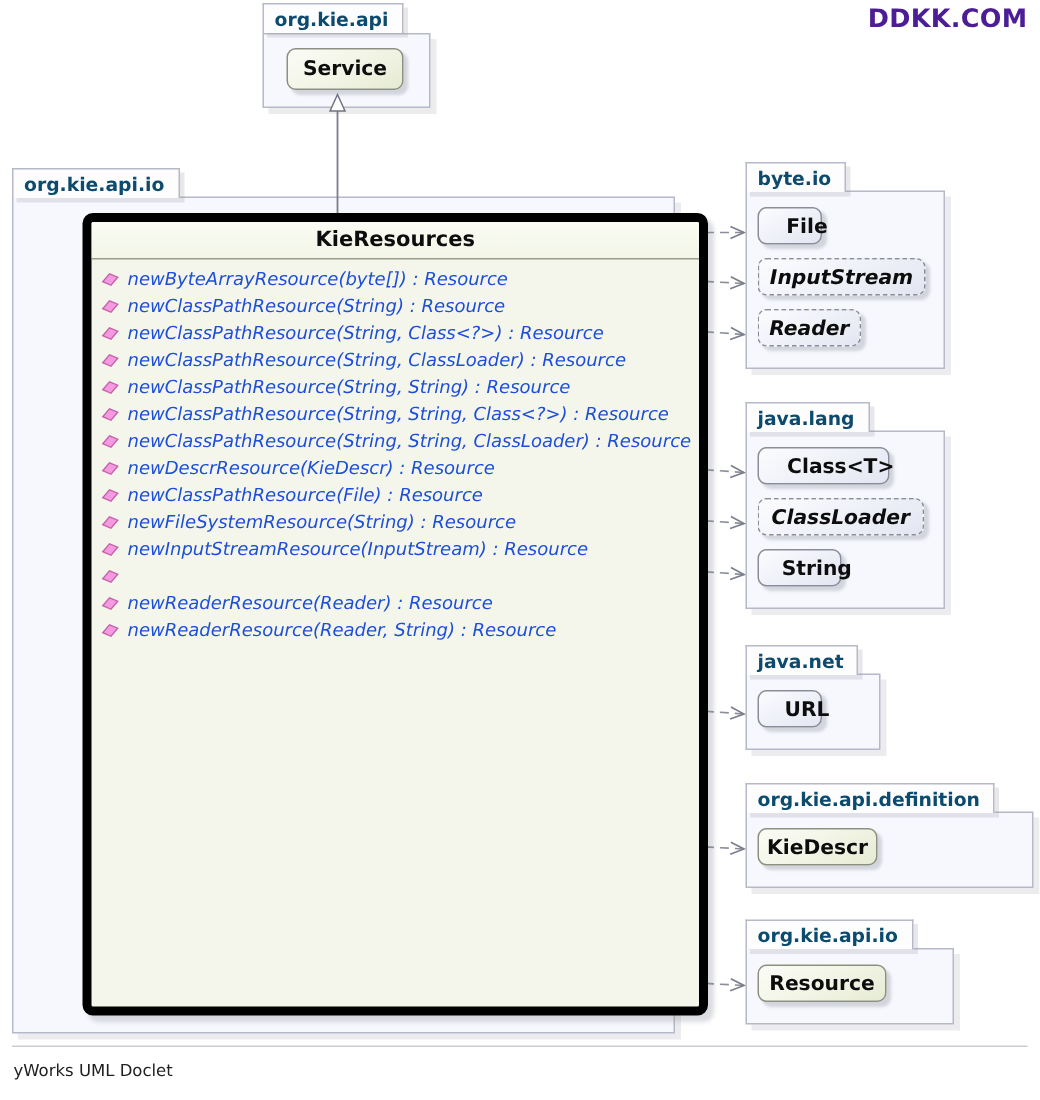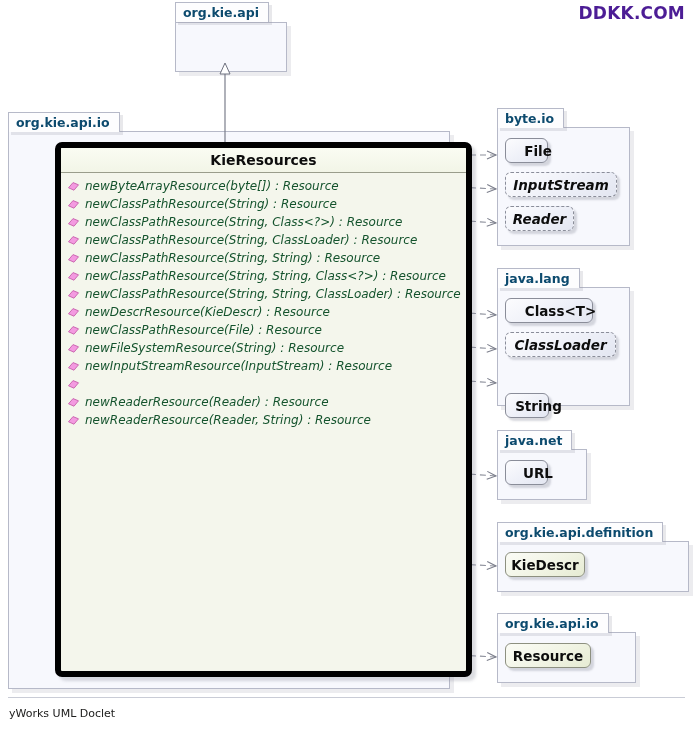--- a/index.html
+++ b/index.html
@@ -99,21 +99,21 @@
     margin: 0;
     list-style: none;
   }
   .method-row {
     display: flex;
     align-items: center;
     height: 18px;
     padding-left: 6px;
     font-size: 12px;
     font-style: italic;
-    color: #14532d;
+    color: #1d4ed8;
     white-space: nowrap;
   }
   .method-icon {
     width: 13px;
     height: 13px;
     margin-right: 5px;
     flex: 0 0 13px;
     display: block;
   }
 
@@ -210,20 +210,21 @@
     <line x1="440" y1="563" x2="496" y2="566" stroke="#8c8f9b" stroke-width="1.1" stroke-dasharray="6,4" marker-end="url(#open-arrow)"></line>
   </g>
   <g>
     <line x1="440" y1="654" x2="496" y2="657" stroke="#8c8f9b" stroke-width="1.1" stroke-dasharray="6,4" marker-end="url(#open-arrow)"></line>
   </g>
 </svg>
 
 <div class="pkg" id="pkg-org-kie-api" style="left:175px; top:2px; width:112px; height:70px;">
   <div class="pkg-tab">org.kie.api</div>
   <div class="pkg-body" style="left:0; top:20px; width:110px; height:48px;"></div>
+  <div class="node project" style="left:16px; top:30px; width:78px; height:28px; z-index:4;">Service</div>
 </div>
 
 <div class="pkg" id="pkg-org-kie-api-io" style="left:8px; top:112px; width:448px; height:575px;">
   <div class="pkg-tab">org.kie.api.io</div>
   <div class="pkg-body" style="left:0; top:19px; width:440px; height:556px;"></div>
 
   <div id="main-class-box" style="left:11px; top:30px; width:417px; height:535px; z-index:4;">
     <div id="main-class-title">KieResources</div>
     <ul id="method-list">
         <li class="method-row">
@@ -319,21 +320,21 @@
   <div class="node solid" style="left:8px; top:30px; width:40px; height:25px; z-index:4;">File</div>
   <div class="node dashed" style="left:8px; top:64px; width:112px; height:25px; z-index:4;">InputStream</div>
   <div class="node dashed" style="left:8px; top:98px; width:69px; height:25px; z-index:4;">Reader</div>
 </div>
 
 <div class="pkg" id="pkg-java-lang" style="left:497px; top:268px; width:145px; height:140px;">
   <div class="pkg-tab">java.lang</div>
   <div class="pkg-body" style="left:0; top:19px; width:131px; height:117px;"></div>
   <div class="node solid" style="left:8px; top:30px; width:88px; height:25px; z-index:4;">Class&lt;T&gt;</div>
   <div class="node dashed" style="left:8px; top:64px; width:111px; height:25px; z-index:4;">ClassLoader</div>
-  <div class="node solid" style="left:8px; top:98px; width:44px; height:25px; z-index:4;margin-top:27px;">String</div>
+  <div class="node solid" style="left:8px; top:98px; width:56px; height:25px; z-index:4;">String</div>
 </div>
 
 <div class="pkg" id="pkg-java-net" style="left:497px; top:430px; width:145px; height:72px;">
   <div class="pkg-tab">java.net</div>
   <div class="pkg-body" style="left:0; top:19px; width:88px; height:49px;"></div>
   <div class="node solid" style="left:8px; top:30px; width:38px; height:25px; z-index:4;">URL</div>
 </div>
 
 <div class="pkg" id="pkg-org-kie-api-definition" style="left:497px; top:522px; width:196px; height:72px;">
   <div class="pkg-tab">org.kie.api.definition</div>

